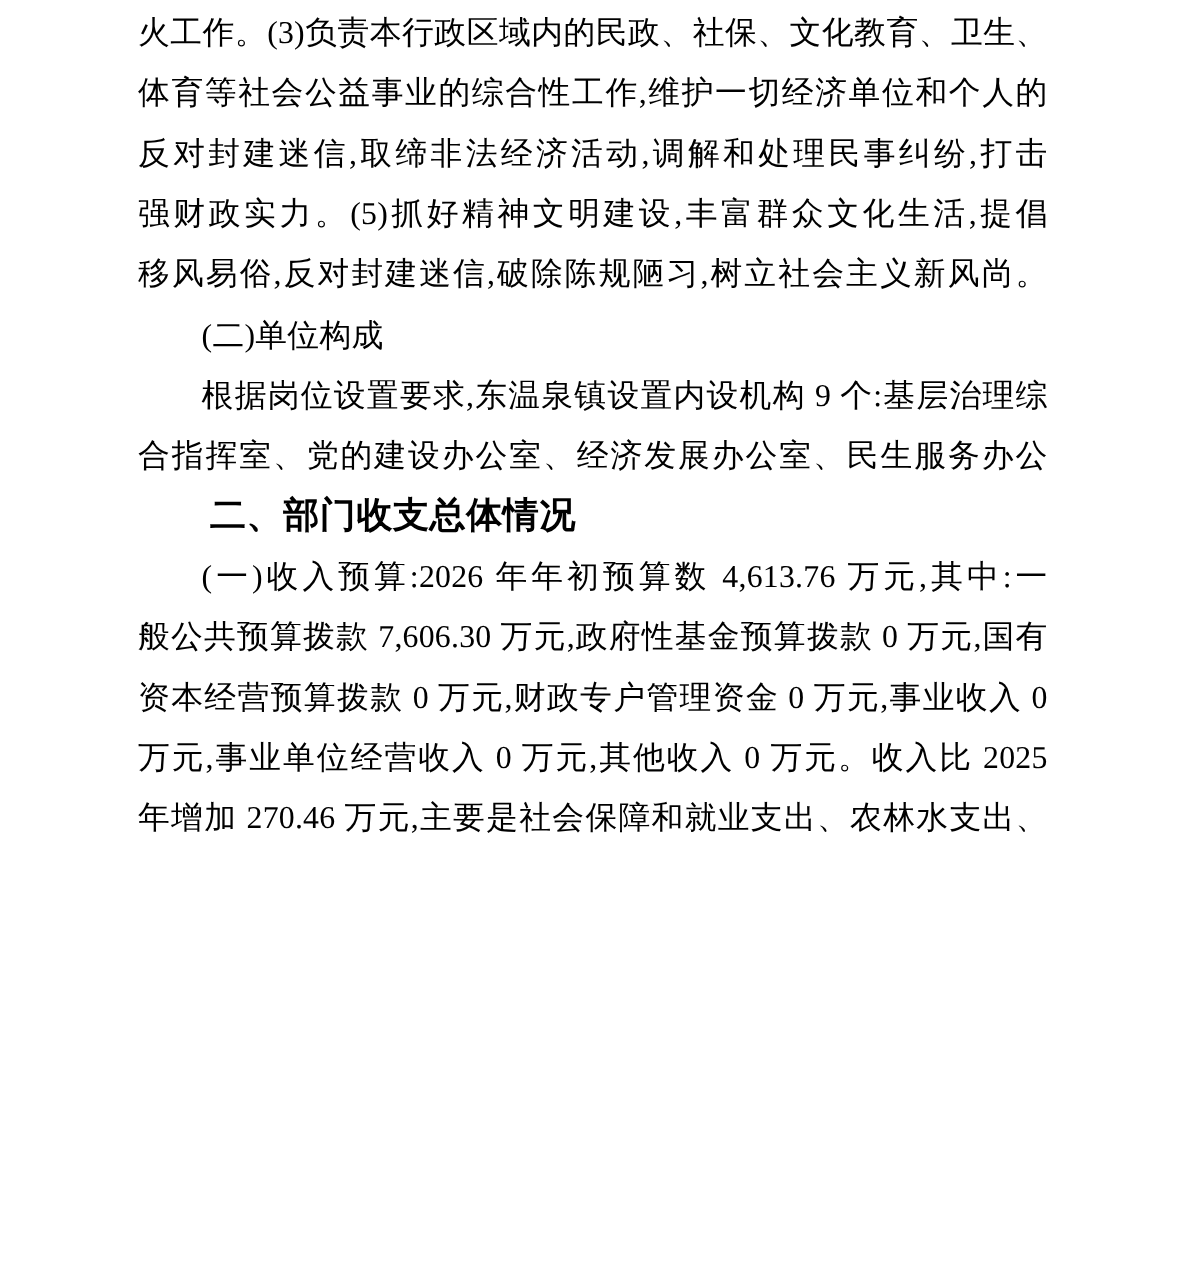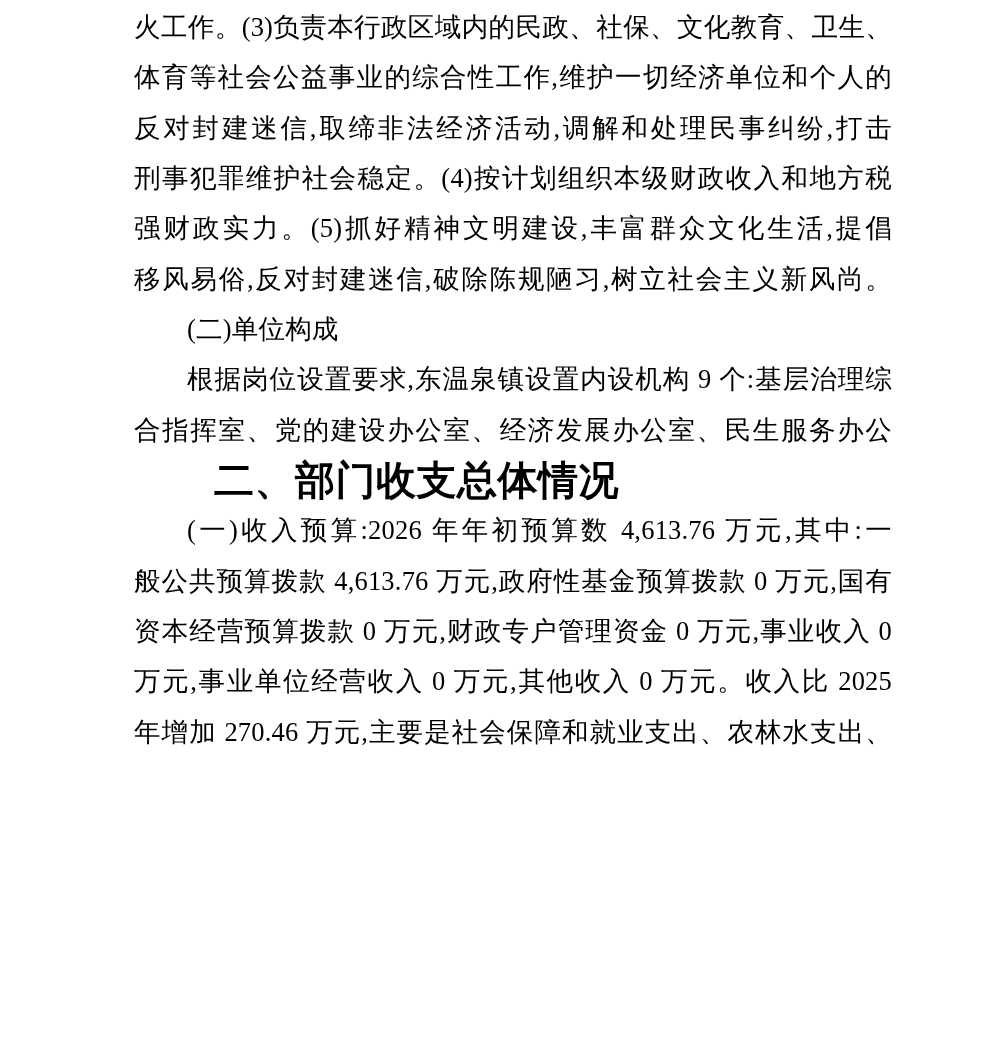--- a/index.html
+++ b/index.html
@@ -8,21 +8,21 @@
   }
   body {
     width: 1000px;
     height: 1059px;
     background: #ffffff;
     position: relative;
     overflow: hidden;
   }
   #page {
     position: absolute;
-    left: 134px;
+    left: 115px;
     top: 2px;
     width: 758px;
   }
   .block {
     margin: 0;
     padding: 0;
   }
   .line {
     height: 50.35px;
     line-height: 50.35px;
@@ -37,46 +37,45 @@
     text-align: justify;
     text-align-last: justify;
     text-justify: inter-character;
   }
   .line.indent {
     text-indent: 2em;
   }
   .block-heading .line {
     font-family: "Liberation Sans", "DejaVu Sans", sans-serif;
     font-weight: 700;
-    font-size: 40px;
+    font-size: 30px;
     letter-spacing: 0.5px;
   }
 </style>
 </head>
 <body style="background: rgb(255, 255, 255);">
 
 <div id="page" style="color: rgb(0, 0, 0);">
     <div class="block block-body">
       <div class="line justify">火工作。(3)负责本行政区域内的民政、社保、文化教育、卫生、</div>
       <div class="line justify">体育等社会公益事业的综合性工作,维护一切经济单位和个人的</div>
       <div class="line justify">反对封建迷信,取缔非法经济活动,调解和处理民事纠纷,打击</div>
-      <div class="line justify">刑事犯罪维护社会稳定。(4)按计划组织本级财政收入和地方税</div>
       <div class="line justify">强财政实力。(5)抓好精神文明建设,丰富群众文化生活,提倡</div>
       <div class="line justify">移风易俗,反对封建迷信,破除陈规陋习,树立社会主义新风尚。</div>
     </div>
     <div class="block block-subheading">
       <div class="line indent">(二)单位构成</div>
     </div>
     <div class="block block-body">
       <div class="line justify indent">根据岗位设置要求,东温泉镇设置内设机构 9 个:基层治理综</div>
       <div class="line justify">合指挥室、党的建设办公室、经济发展办公室、民生服务办公室、</div>
     </div>
     <div class="block block-heading">
       <div class="line indent">二、部门收支总体情况</div>
     </div>
     <div class="block block-body">
       <div class="line justify indent">(一)收入预算:2026 年年初预算数 4,613.76 万元,其中:一</div>
-      <div class="line justify">般公共预算拨款 4,613.76 万元,政府性基金预算拨款 0 万元,国有</div>
+      <div class="line justify">般公共预算拨款 7,606.30 万元,政府性基金预算拨款 0 万元,国有</div>
       <div class="line justify">资本经营预算拨款 0 万元,财政专户管理资金 0 万元,事业收入 0</div>
       <div class="line justify">万元,事业单位经营收入 0 万元,其他收入 0 万元。收入比 2025</div>
       <div class="line justify">年增加 270.46 万元,主要是社会保障和就业支出、农林水支出、</div>
     </div>
   </div>
 
 </body></html>

